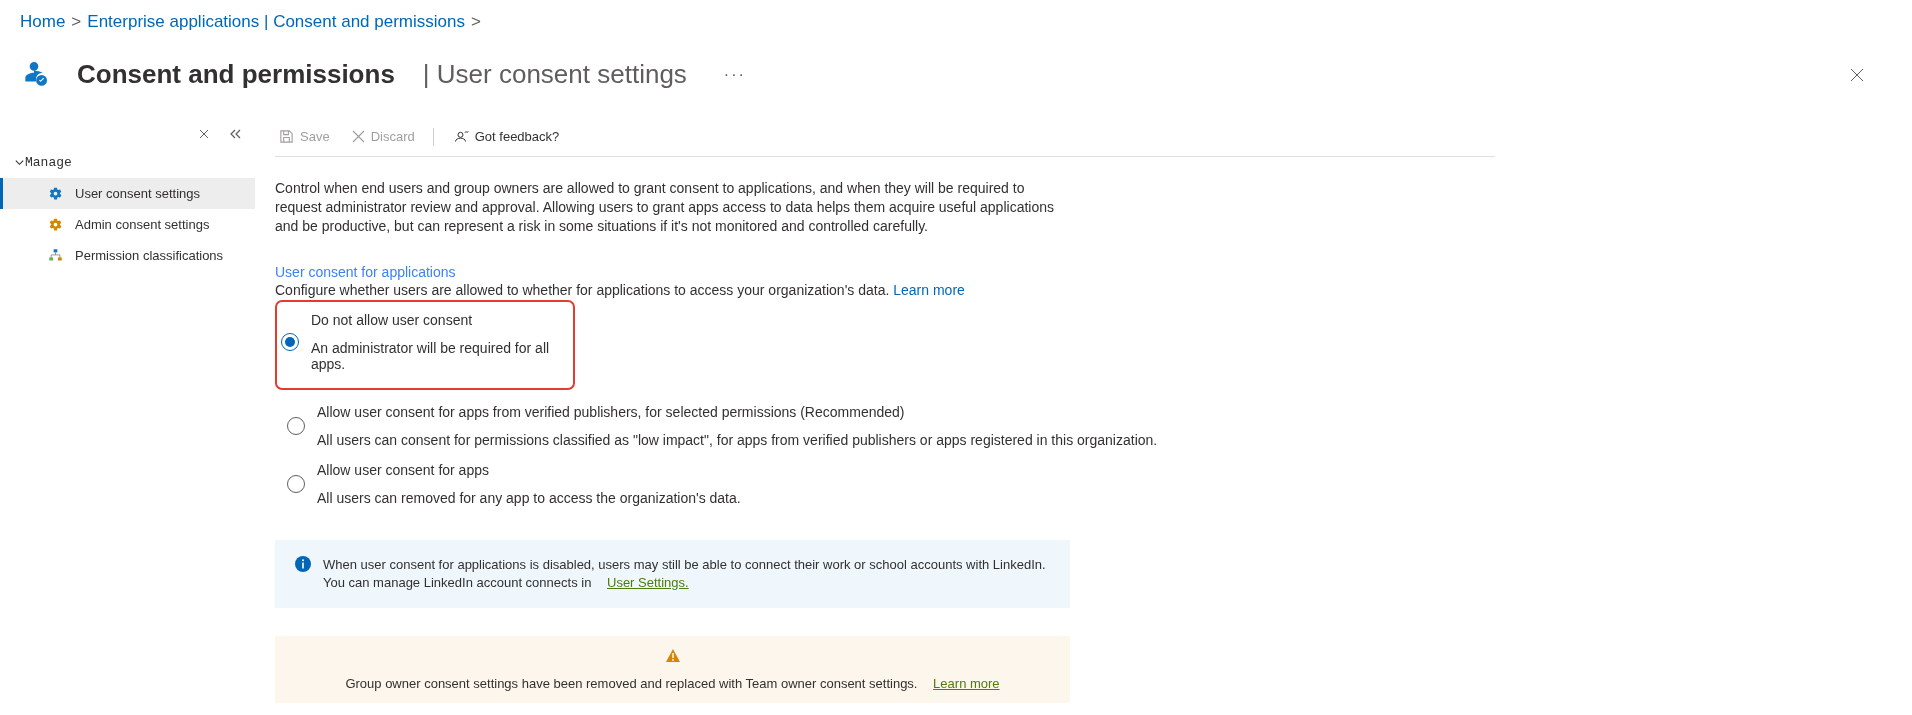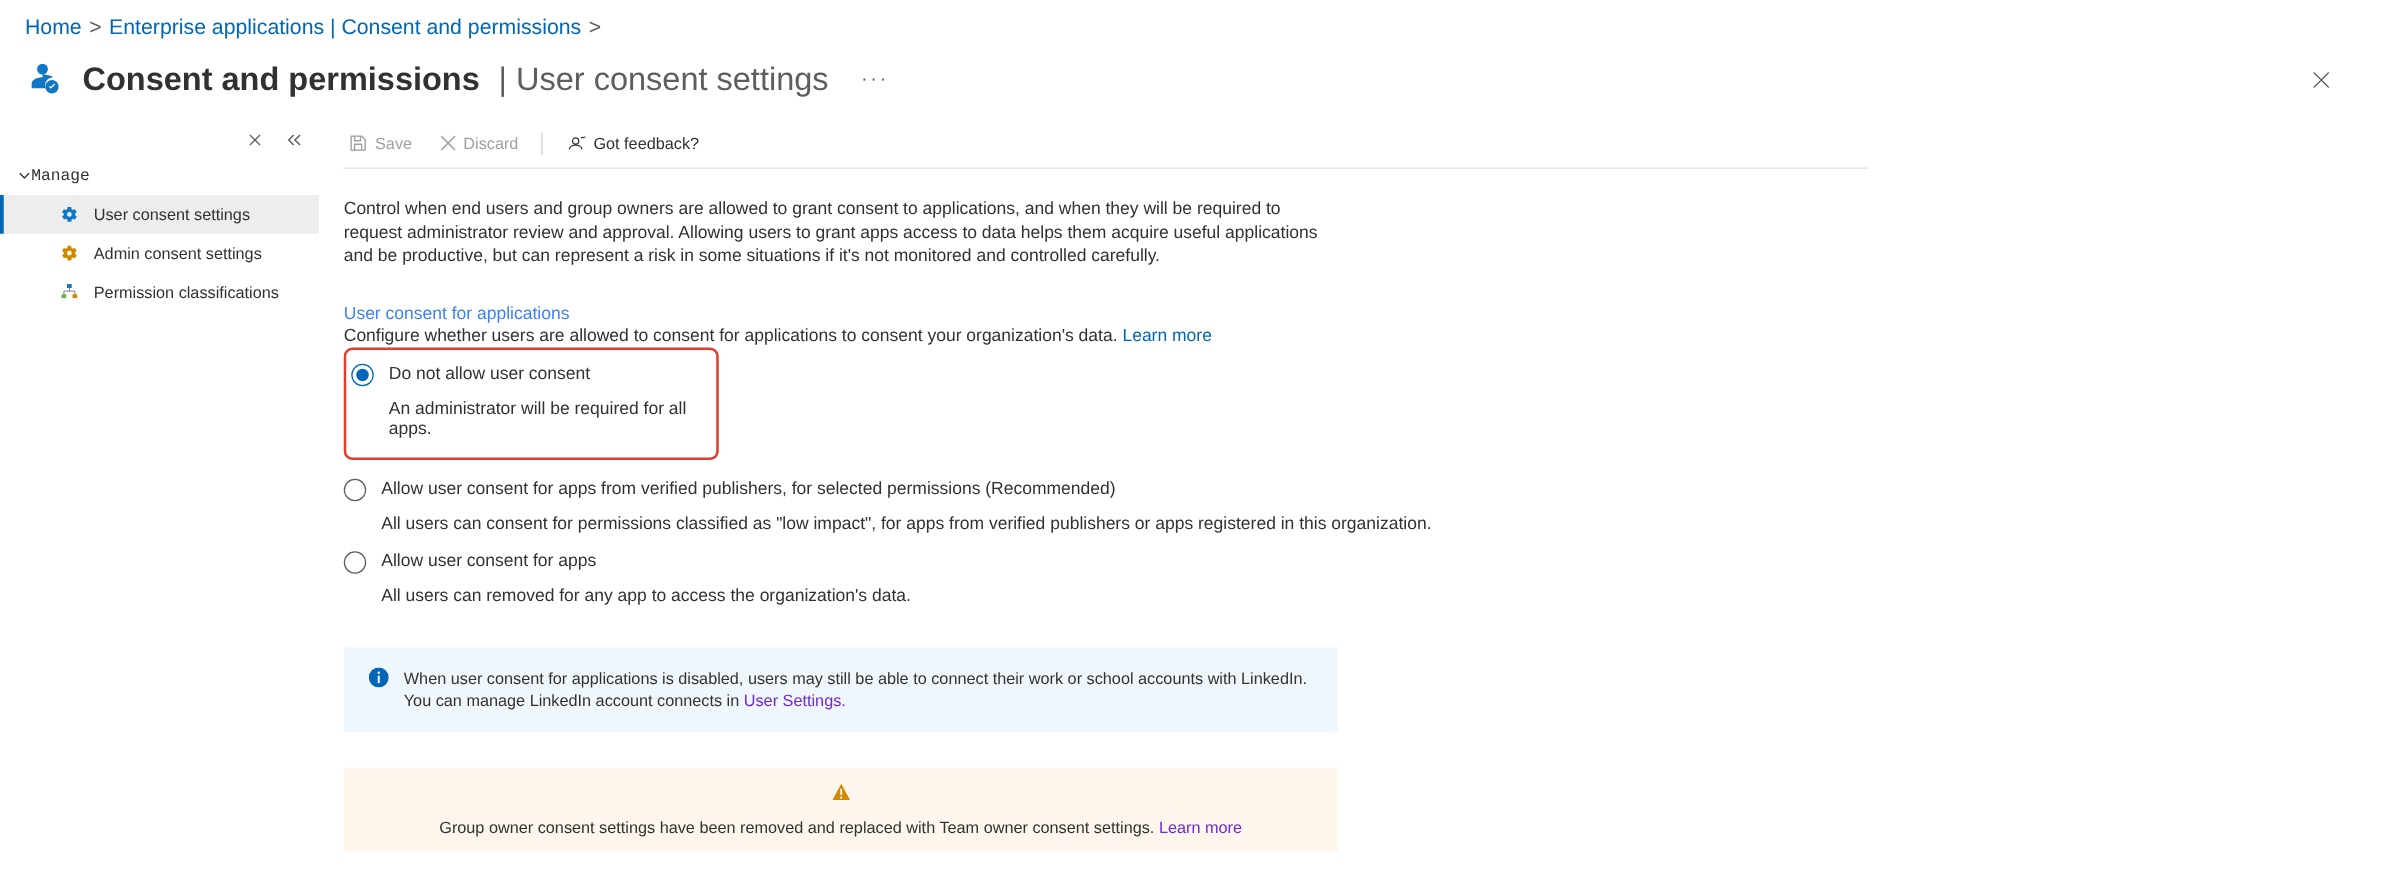--- a/index.html
+++ b/index.html
@@ -27,26 +27,26 @@
   .page-header {
     display: flex;
     align-items: center;
     padding: 4px 20px 10px 20px;
   }
   .page-header .icon-wrap {
     width: 28px; height: 28px; display:flex; align-items:center; justify-content:center;
     margin-right: 12px;
   }
   .page-header h1 {
-    margin: 6px;
+    margin: 17px;
     font-weight: 600;
     font-size: 26px;
     display: flex;
     align-items: baseline;
-    gap: 15px;
+    gap: 28px;
     justify-content: center;
   }
   .page-header .subtitle {
     font-weight: 400;
     color: #605e5c;
     font-size: 26px;
   }
   .page-header .ellipsis {
     margin-left: 20px;
     color: #605e5c;
@@ -158,23 +158,23 @@
     border: 2.5px solid #e23c2f;
     border-radius: 7px;
     padding: 6px 8px 6px 0;
     margin-top: 2px;
     width: 300px;
     display: inline-block;
   }
 
   .radio-row {
     display: flex;
-    align-items: flex-start;
+    align-items: center;
     gap: 12px;
-    padding: 4px 0;
+    padding: 4px 12px;
     margin-bottom: 6px;
   }
   .radio-row.inner { padding-left: 4px; }
   .radio {
     width: 18px; height: 18px; border: 1px solid #605e5c; border-radius: 50%;
     display: inline-flex; align-items:center; justify-content:center;
     flex-shrink: 0; margin-top: 1px; cursor: pointer; background:#fff;
   }
   .radio.checked { border-color: #0067b8; }
   .radio.checked::after {
@@ -199,21 +199,21 @@
     padding: 12px 20px;
     display: flex;
     align-items: center;
     gap: 12px;
     font-size: 13px;
     color: #323130;
     max-width: 795px;
     margin-top: 28px;
     flex-direction: column;
   }
-  .callout-link { color:#6d28d9; cursor:pointer; }
+  .callout-link { color:#4d7c0f; text-decoration: underline; cursor:pointer;margin-left:12px; }
 
   
   svg { display:block; }
 </style>
 </head>
 <body>
 
 <div class="breadcrumb">
   <span class="crumb">Home</span>
   <span class="breadcrumb-sep">&gt;</span>
@@ -321,21 +321,21 @@
             </svg>
         </span>
         <span>Got feedback?</span>
       </span>
     </div>
 
     <div class="intro">Control when end users and group owners are allowed to grant consent to applications, and when they will be required to request administrator review and approval. Allowing users to grant apps access to data helps them acquire useful applications and be productive, but can represent a risk in some situations if it's not monitored and controlled carefully.</div>
 
     <div class="section-heading">User consent for applications</div>
     <div class="section-sub">
-      <span>Configure whether users are allowed to consent for applications to consent your organization's data.</span>
+      <span>Configure whether users are allowed to whether for applications to access your organization's data.</span>
       <a>Learn more</a>
     </div>
 
     
     <div class="highlight-box">
       <div class="radio-row inner">
         <span class="radio checked"></span>
         <div>
           <div class="radio-label">Do not allow user consent</div>
           <div class="radio-desc">An administrator will be required for all apps.</div>

